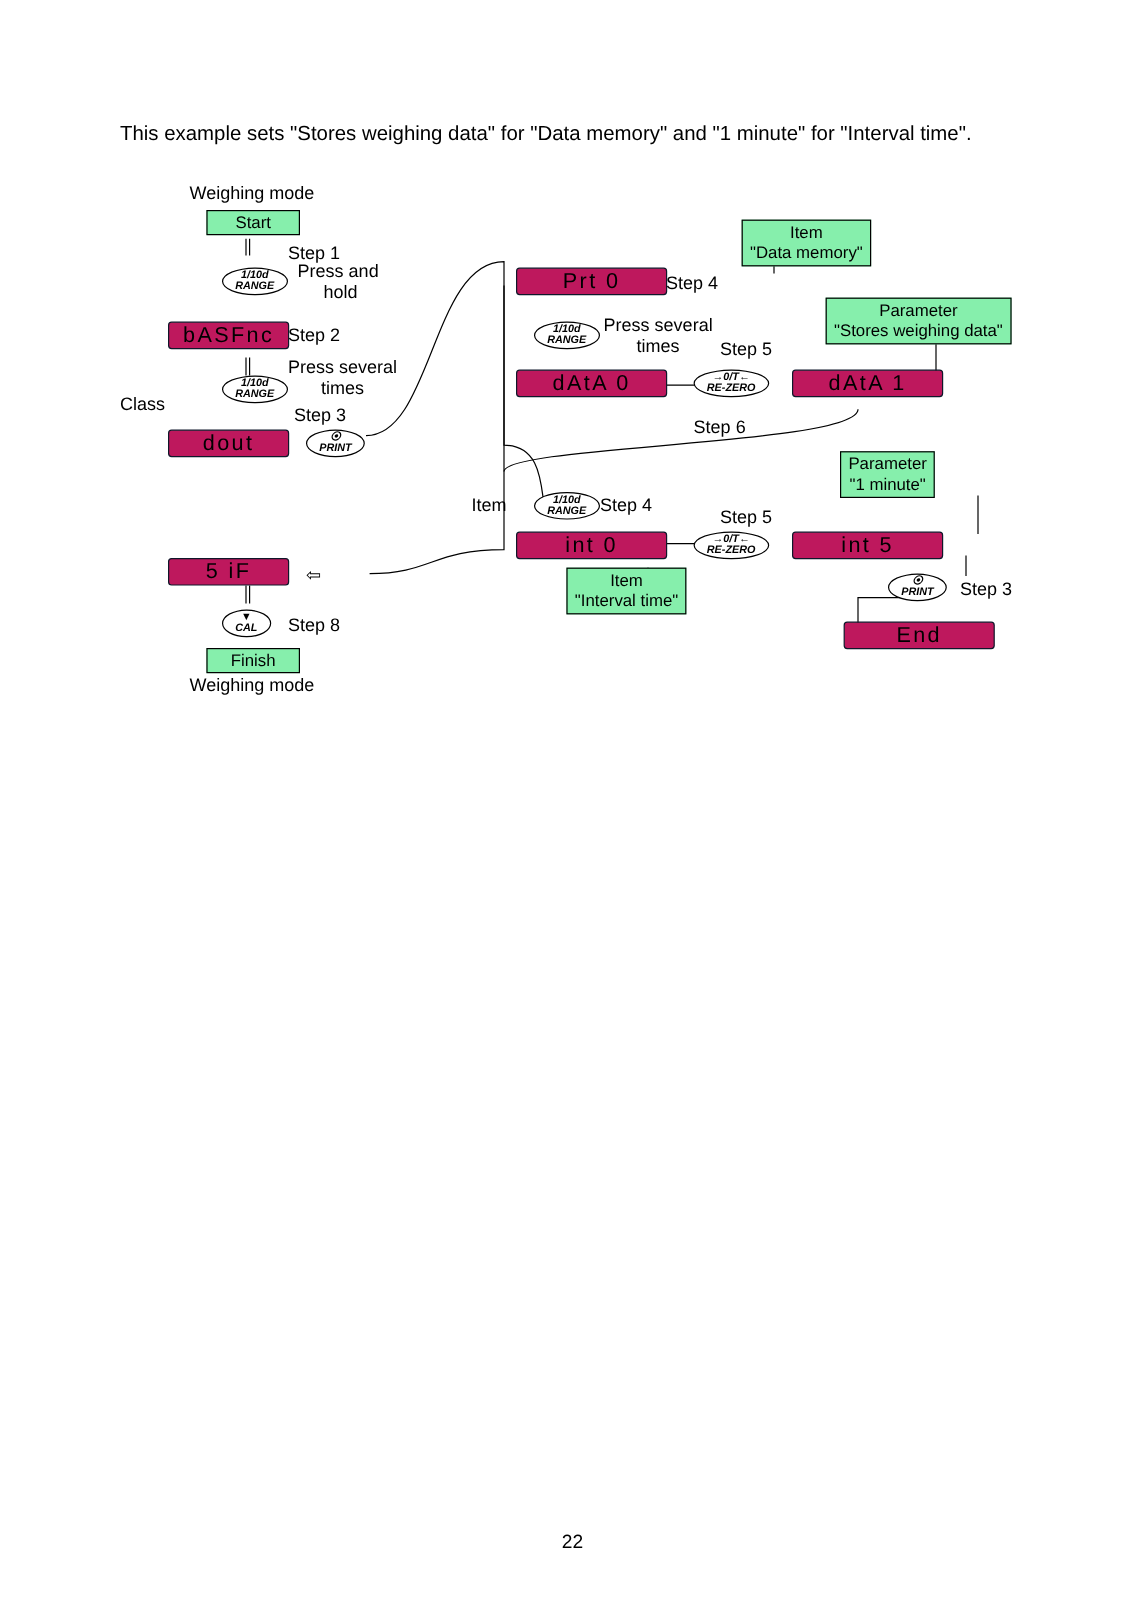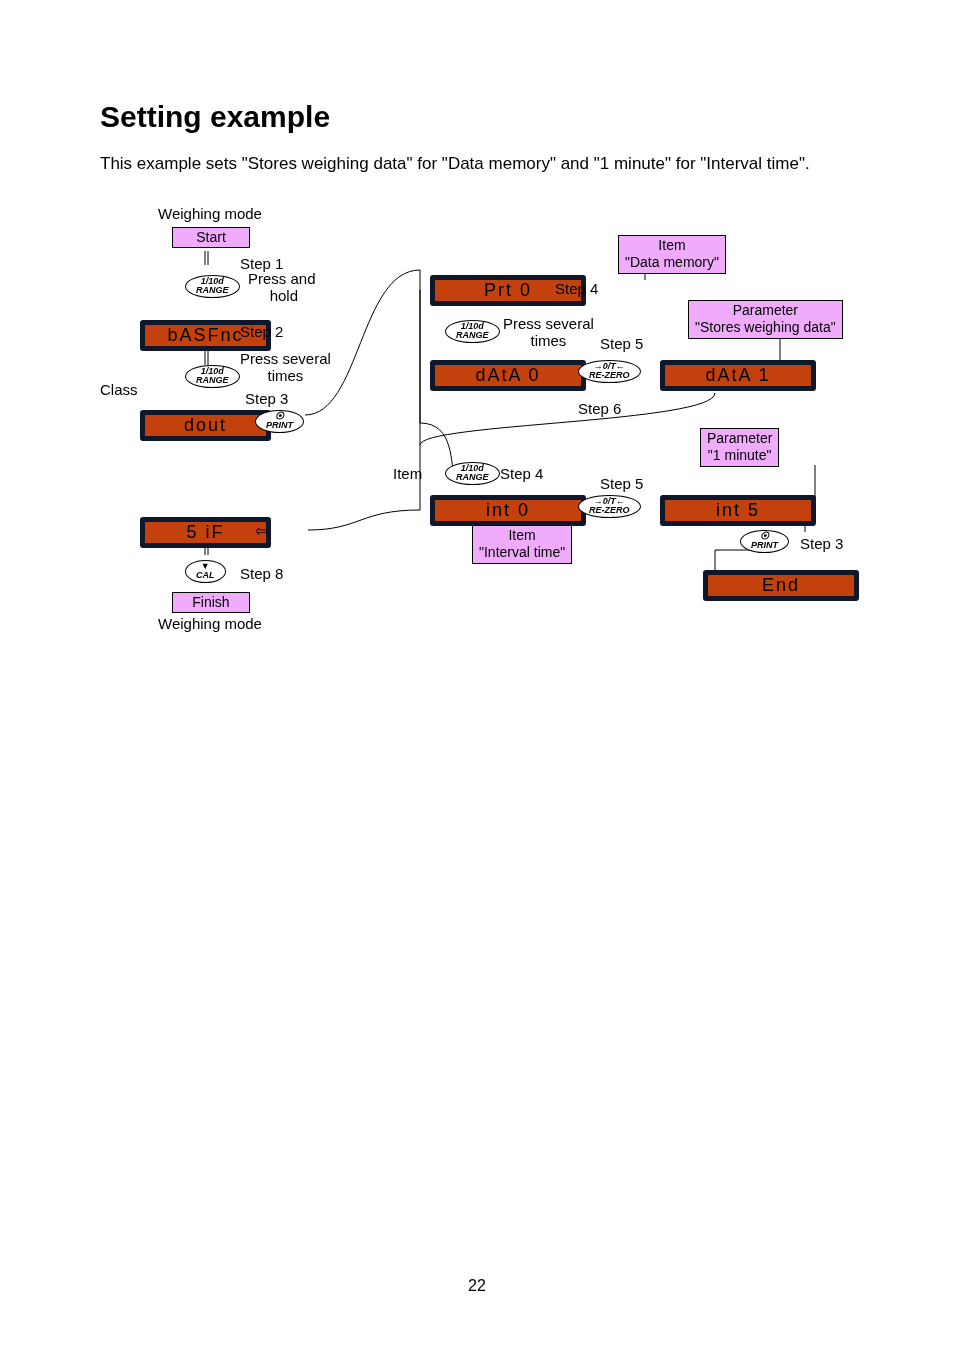--- a/index.html
+++ b/index.html
@@ -30,43 +30,43 @@
     width: 810px;
     height: 420px;
   }
   .diagram div {
     position: absolute;
     text-align: center;
   }
   .box {
     border: 1px solid #000;
     padding: 1px 6px;
-    background: #f0abfc;
+    background: #86efac;
     font-size: 14px;
     line-height: 1.25;
   }
   .btn {
     border: 1px solid #000;
     border-radius: 50%/50%;
     padding: 1px 10px;
     font-size: 9px;
     font-weight: bold;
     font-style: italic;
     background: #fff;
     text-align: center;
     line-height: 1.05;
   }
   .lcd {
-    border: 5px solid #0f172a;
+    border: 1px solid #0f172a;
     border-radius: 3px;
-    padding: 0 18px;
+    padding: 0 7px;
     font-family: "Arial Narrow", Arial, sans-serif;
     font-size: 18px;
     letter-spacing: 2px;
-    background: #c2410c;
+    background: #be185d;
   }
   .ann {
     font-size: 15px;
   }
   .seg { font-family: "Arial", sans-serif; }
   .arrow-left::after {
     content: "⇦";
     font-size: 15px;
   }
   .pageno {
@@ -80,21 +80,20 @@
     position: absolute;
     left: 0; top: 0;
     width: 810px; height: 420px;
     pointer-events: none;
   }
 </style>
 </head>
 <body>
 
 <div class="page">
-  <div class="title">Setting example</div>
   <div class="intro">This example sets "Stores weighing data" for "Data memory" and "1 minute" for "Interval time".</div>
 
   <div class="diagram">
 
     <svg class="connectors" viewBox="0 0 810 420">
       <g fill="none" stroke="#000" stroke-width="1">
 
         <line x1="105" y1="46" x2="105" y2="60"></line>
         <line x1="108" y1="46" x2="108" y2="60"></line>
         <line x1="105" y1="145" x2="105" y2="160"></line>

